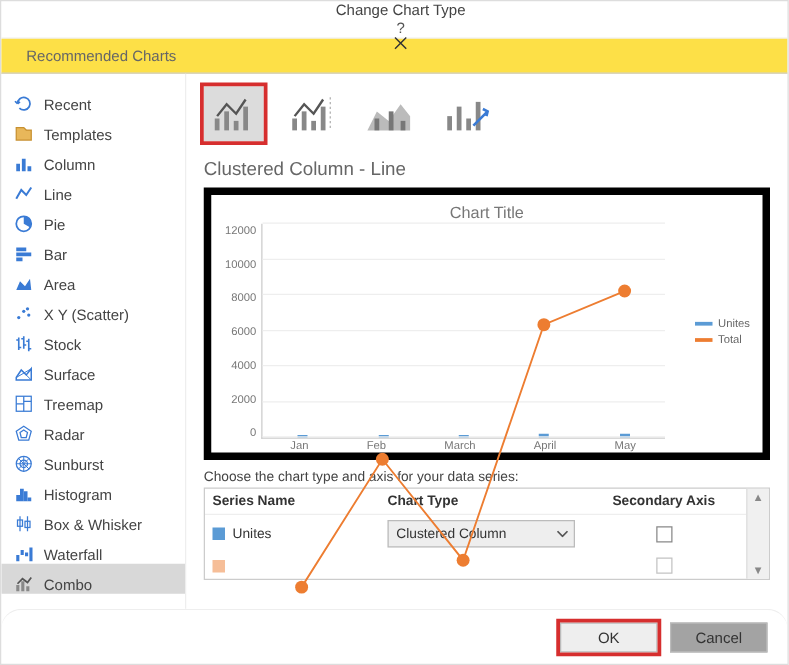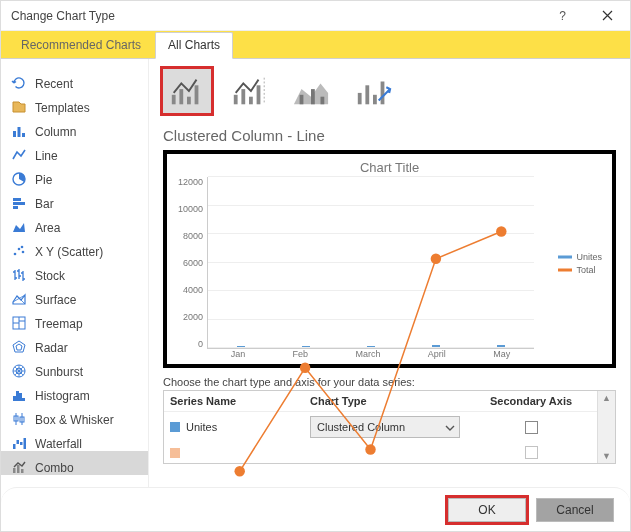--- a/index.html
+++ b/index.html
@@ -14,20 +14,21 @@
     overflow: hidden;
     border: 1px solid #ddd;
   }
   
   .titlebar {
     height: 30px;
     display: flex;
     align-items: center;
     padding: 0 0 0 10px;
     border-bottom: 1px solid #eee;
+    flex-direction: column;
   }
   .titlebar .title { flex: 1; color: #444; }
   .titlebar .winbtn {
     width: 45px; height: 30px;
     display: flex; align-items: center; justify-content: center;
     color: #555;
   }
   
   .tabstrip {
     display: flex;
@@ -99,21 +100,21 @@
     outline: 3px solid #d62e2e;
   }
   .subtype svg { width: 38px; height: 32px; }
   .subtitle {
     font-size: 15px;
     color: #666;
     margin-bottom: 6px;
   }
   
   .preview {
-    border: 4px solid #000000;
+    border: 6px solid #000000;
     height: 218px;
     padding: 6px 8px 2px 8px;
     position: relative;
     margin-bottom: 8px;
   }
   .chart-title { text-align: center; color: #777; font-size: 13px; margin-bottom: 2px; }
   .chart-body { display: flex; height: 172px; }
   .yaxis {
     display: flex; flex-direction: column; justify-content: space-between;
     font-size: 9px; color: #777; text-align: right; padding-right: 4px;
@@ -209,21 +210,20 @@
   <div class="winbtn">?</div>
   <div class="winbtn">
     <svg width="11" height="11" viewBox="0 0 11 11">
         <path d="M1 1 L10 10 M10 1 L1 10" stroke="#333" stroke-width="1.2"></path>
       </svg>
   </div>
 </div>
 
 <div class="tabstrip">
   <div class="tab">Recommended Charts</div>
-  <div class="tab active">All Charts</div>
 </div>
 
 <div class="body">
 
   <div class="sidebar" id="sidebar">
       <div class="cat">
         <span class="icn">
           <svg width="16" height="16" viewBox="0 0 16 16">
             <path d="M3 8 A5 5 0 1 1 4.5 11.5 M3 8 L1 6 M3 8 L5 6.5" stroke="#3a7bd5" stroke-width="1.4" fill="none"></path>
           </svg>

